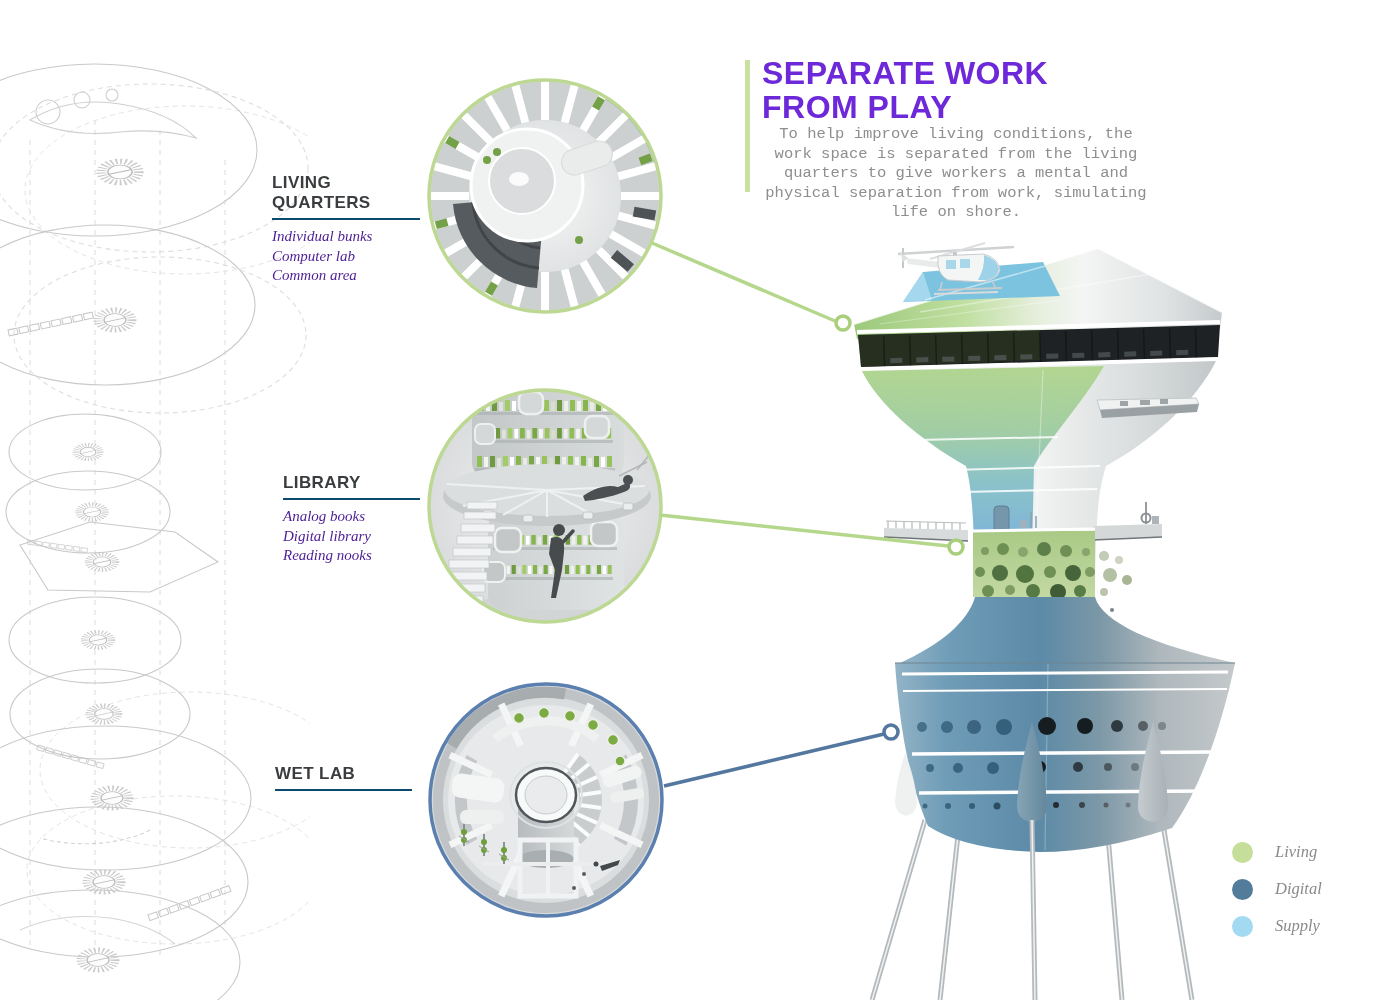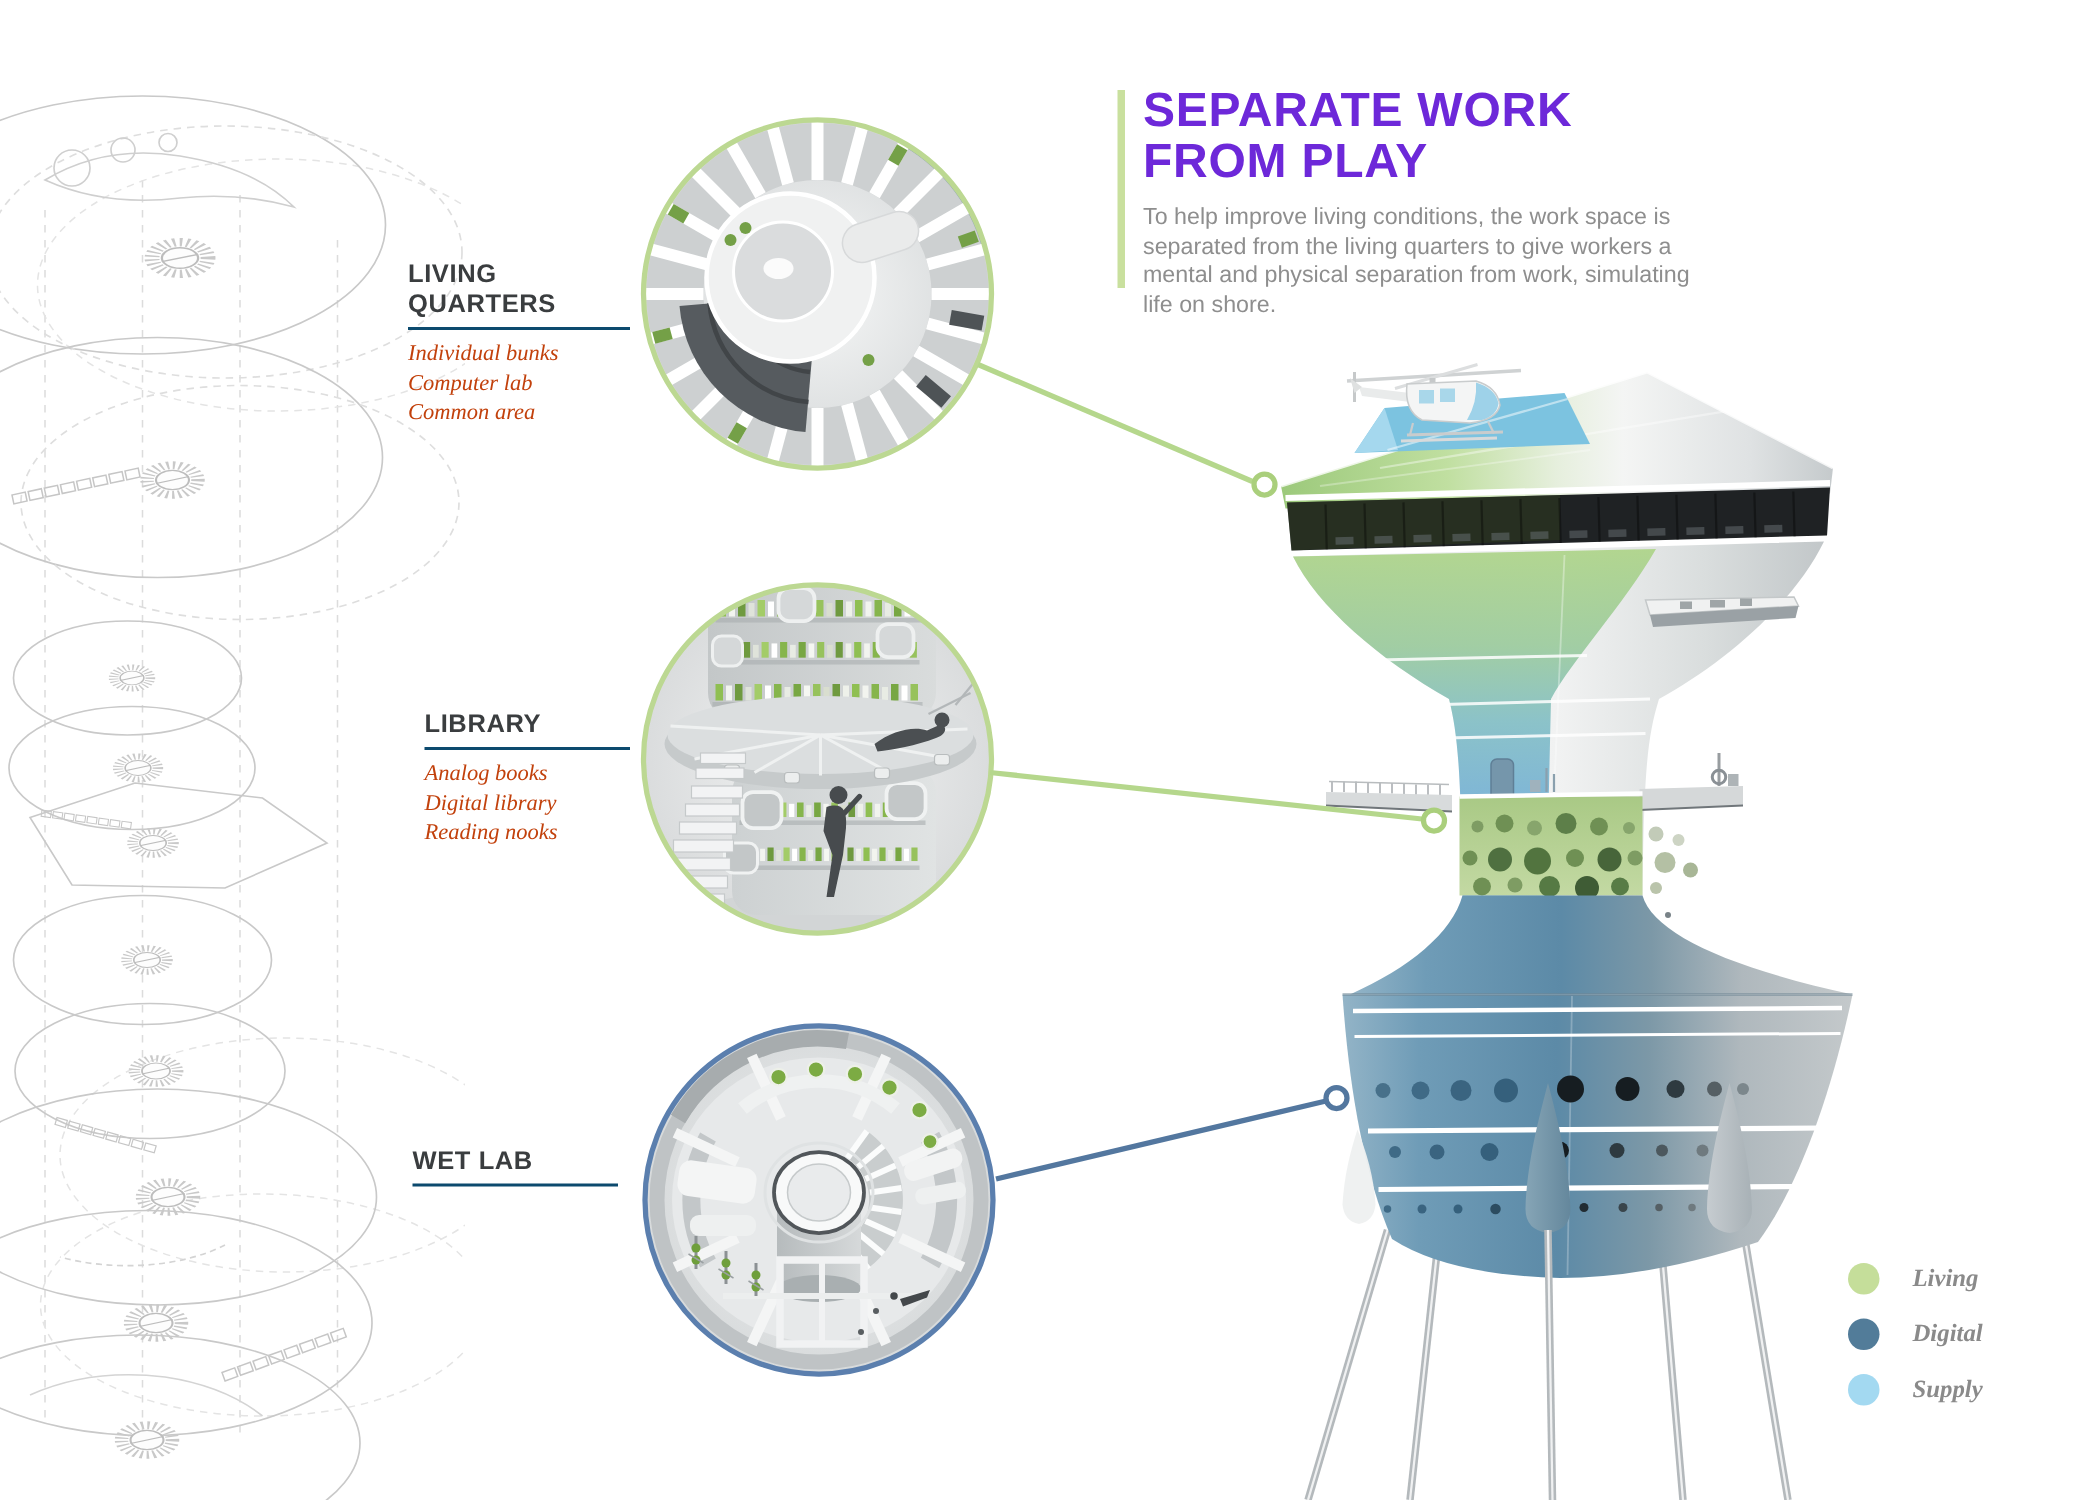--- a/index.html
+++ b/index.html
@@ -4,29 +4,29 @@
 <style>
   * { margin:0; padding:0; box-sizing:border-box; }
   body { background:#ffffff; font-family:"Liberation Sans", sans-serif; }
   .canvas { position:relative; width:1400px; height:1000px; background:#ffffff; overflow:hidden; }
   .abs { position:absolute; }
 
   
   .title-block { left:745px; top:56px; width:420px; }
   .accent-bar { position:absolute; left:0; top:4px; width:5px; height:132px; background:#c9e09e; }
   .title-lines { margin-left:17px; color:#6d28d9; font-weight:bold; font-size:32px; line-height:34px; letter-spacing:0.5px; }
-  .title-body { margin-left:17px; margin-top:11px; width:388px; font-family:Liberation Sans, sans-serif; font-size:15.5px; line-height:19.5px; color:#8e8e8e; }
+  .title-body { margin-left:17px; margin-top:1px; width:388px; font-family:Liberation Mono, monospace; font-size:15.5px; line-height:19.5px; color:#8e8e8e;text-align:center; }
 
   
   .callout-text { position:absolute; }
   .callout-label { color:#3a3d3f; font-weight:bold; font-size:17px; letter-spacing:0.4px; padding-bottom:5px; border-bottom:2px solid #0c4a6e; }
-  .callout-items { margin-top:7px; font-family:"Liberation Serif", serif; font-style:italic; font-size:15px; line-height:19.5px; color:#c2410c; }
+  .callout-items { margin-top:7px; font-family:"Liberation Serif", serif; font-style:italic; font-size:15px; line-height:19.5px; color:#4c1d95; }
 
   
-  .legend { left:1232px; top:841px;font-weight:bold; }
+  .legend { left:1232px; top:841px; }
   .legend-row { display:flex; align-items:center; margin-bottom:15px; height:22px; }
   .legend-dot { width:21px; height:21px; border-radius:50%; margin-right:22px; }
   .legend-label { font-family:"Liberation Serif", serif; font-style:italic; font-size:16.5px; color:#8a8a8a; }
 
   svg { display:block; }
 </style>
 </head>
 <body>
 
 <div class="canvas">

